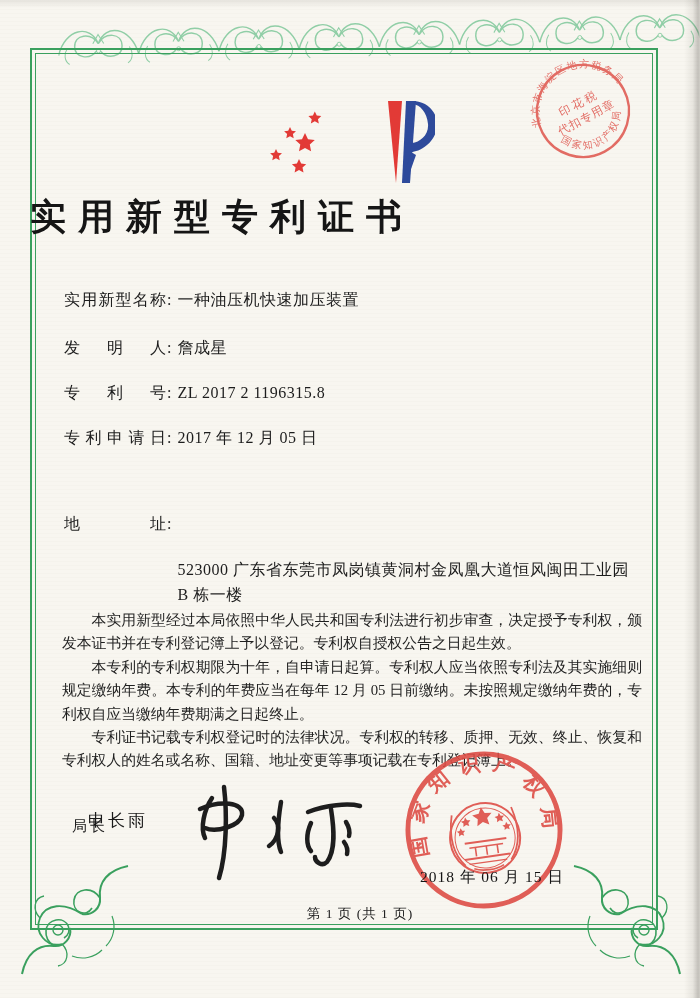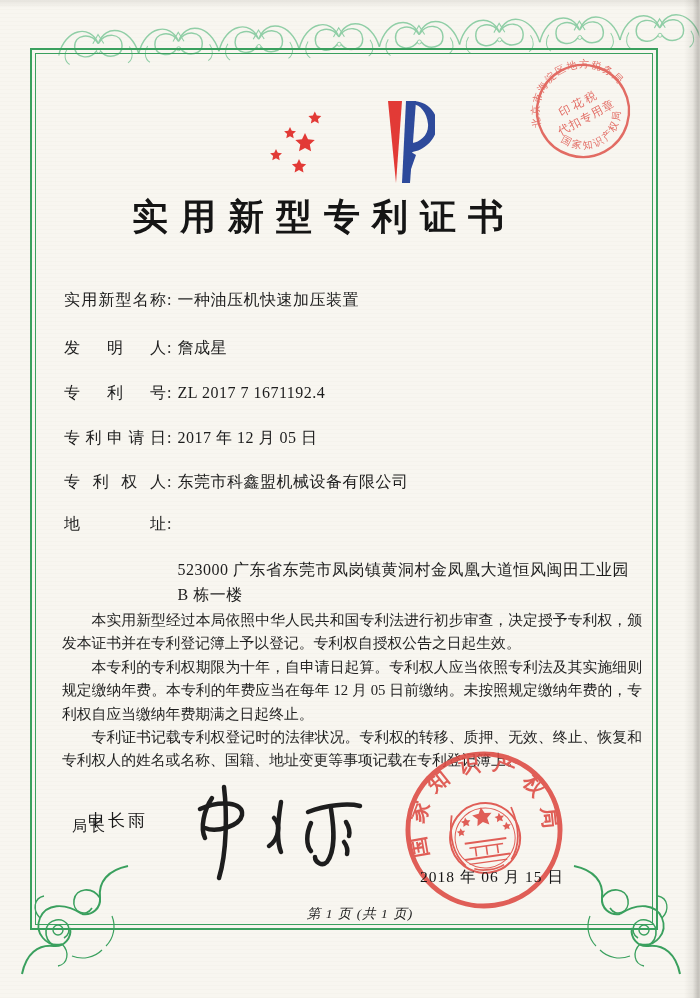--- a/index.html
+++ b/index.html
@@ -21,22 +21,22 @@
 
   .deco-band{position:absolute;left:58px;top:2px;width:642px;height:64px;transform:rotate(-1.6deg);opacity:.85;}
   .flourish{position:absolute;width:118px;height:122px;}
   .flourish.bl{left:12px;top:856px;}
   .flourish.br{left:572px;top:856px;transform:scaleX(-1);}
 
   .cert-no{position:absolute;left:64px;top:94px;font-size:17px;letter-spacing:2px;color:#222;}
 
   .logo{position:absolute;left:250px;top:97px;width:185px;height:95px;}
 
-  .title{position:absolute;left:30px;top:193px;width:524px;text-align:center;
-    font-size:36px;font-weight:bold;letter-spacing:12px;color:#151515;padding-left:32px;}
+  .title{position:absolute;left:30px;top:193px;width:524px;text-align:left;
+    font-size:36px;font-weight:bold;letter-spacing:12px;color:#151515;}
 
   .field-row{position:absolute;left:64px;font-size:16px;line-height:24px;white-space:nowrap;}
   .flabel{display:inline-block;width:102px;text-align:justify;text-align-last:justify;color:#1d1d1d;vertical-align:top;}
   .fcolon{display:inline-block;margin:0 6px 0 1px;vertical-align:top;}
   .fvalue{display:inline-block;color:#1d1d1d;letter-spacing:.5px;vertical-align:top;}
   .fvalue.wrap{white-space:normal;width:458px;line-height:25px;margin-top:45px;}
   .grant-right{position:absolute;left:390px;top:0;white-space:nowrap;}
   .grant-right .flabel{width:96px;}
 
   .paragraphs{position:absolute;left:62px;top:581px;width:580px;font-size:14.8px;line-height:23.4px;
@@ -44,21 +44,21 @@
   .paragraphs p{margin:0;text-indent:2em;}
 
   .sig-title{position:absolute;left:72px;top:817px;font-size:15px;letter-spacing:3px;color:#1a1a1a;}
   .sig-name{position:absolute;left:88px;top:809px;font-size:17px;letter-spacing:3px;color:#1a1a1a;}
   .sig-script{position:absolute;left:168px;top:782px;width:210px;height:105px;}
 
   .seal-main{position:absolute;left:399px;top:745px;width:170px;height:170px;transform:rotate(-8deg);opacity:.88;}
   .seal-date{position:absolute;left:420px;top:867px;font-size:15.5px;letter-spacing:1px;color:#141414;}
   .seal-tax{position:absolute;left:508px;top:36px;width:150px;height:150px;transform:rotate(-28deg);opacity:.8;}
 
-  .footer{position:absolute;left:30px;top:905px;width:660px;text-align:center;font-size:13.5px;letter-spacing:1px;color:#222;font-style:italic;}
+  .footer{position:absolute;left:30px;top:905px;width:660px;text-align:center;font-size:13.5px;letter-spacing:1px;color:#222;}
 </style>
 </head>
 <body>
 
 <div class="page">
 
   <svg class="deco-band" viewBox="0 0 704 64">
     <defs>
       <g id="swirl" stroke="#57b97e" stroke-width="1.6" fill="none" opacity="0.75">
         <path d="M0,42 C8,12 36,8 44,30 C36,17 18,19 18,33 C18,45 34,48 42,38"></path>
@@ -131,27 +131,24 @@
 
   <div class="title">实用新型专利证书</div>
 
   <div class="field-row" style="top:288px">
     <span class="flabel">实用新型名称</span><span class="fcolon">:</span><span class="fvalue">一种油压机快速加压装置</span>
   </div>
   <div class="field-row" style="top:336px">
     <span class="flabel">发明人</span><span class="fcolon">:</span><span class="fvalue">詹成星</span>
   </div>
   <div class="field-row" style="top:381px">
-    <span class="flabel">专利号</span><span class="fcolon">:</span><span class="fvalue">ZL 2017 7 1671192.4</span>
+    <span class="flabel">专利号</span><span class="fcolon">:</span><span class="fvalue">ZL 2017 2 1196315.8</span>
   </div>
   <div class="field-row" style="top:426px">
     <span class="flabel">专利申请日</span><span class="fcolon">:</span><span class="fvalue">2017 年 12 月 05 日</span>
-  </div>
-  <div class="field-row" style="top:470px">
-    <span class="flabel">专利权人</span><span class="fcolon">:</span><span class="fvalue">东莞市科鑫盟机械设备有限公司</span>
   </div>
   <div class="field-row" style="top:512px">
     <span class="flabel">地址</span><span class="fcolon">:</span><span class="fvalue wrap">523000 广东省东莞市凤岗镇黄洞村金凤凰大道恒风闽田工业园 B 栋一楼</span>
   </div>
 
   <div class="paragraphs">
     <p>本实用新型经过本局依照中华人民共和国专利法进行初步审查，决定授予专利权，颁发本证书并在专利登记簿上予以登记。专利权自授权公告之日起生效。</p>
     <p>本专利的专利权期限为十年，自申请日起算。专利权人应当依照专利法及其实施细则规定缴纳年费。本专利的年费应当在每年 12 月 05 日前缴纳。未按照规定缴纳年费的，专利权自应当缴纳年费期满之日起终止。</p>
     <p>专利证书记载专利权登记时的法律状况。专利权的转移、质押、无效、终止、恢复和专利权人的姓名或名称、国籍、地址变更等事项记载在专利登记簿上。</p>
   </div>

